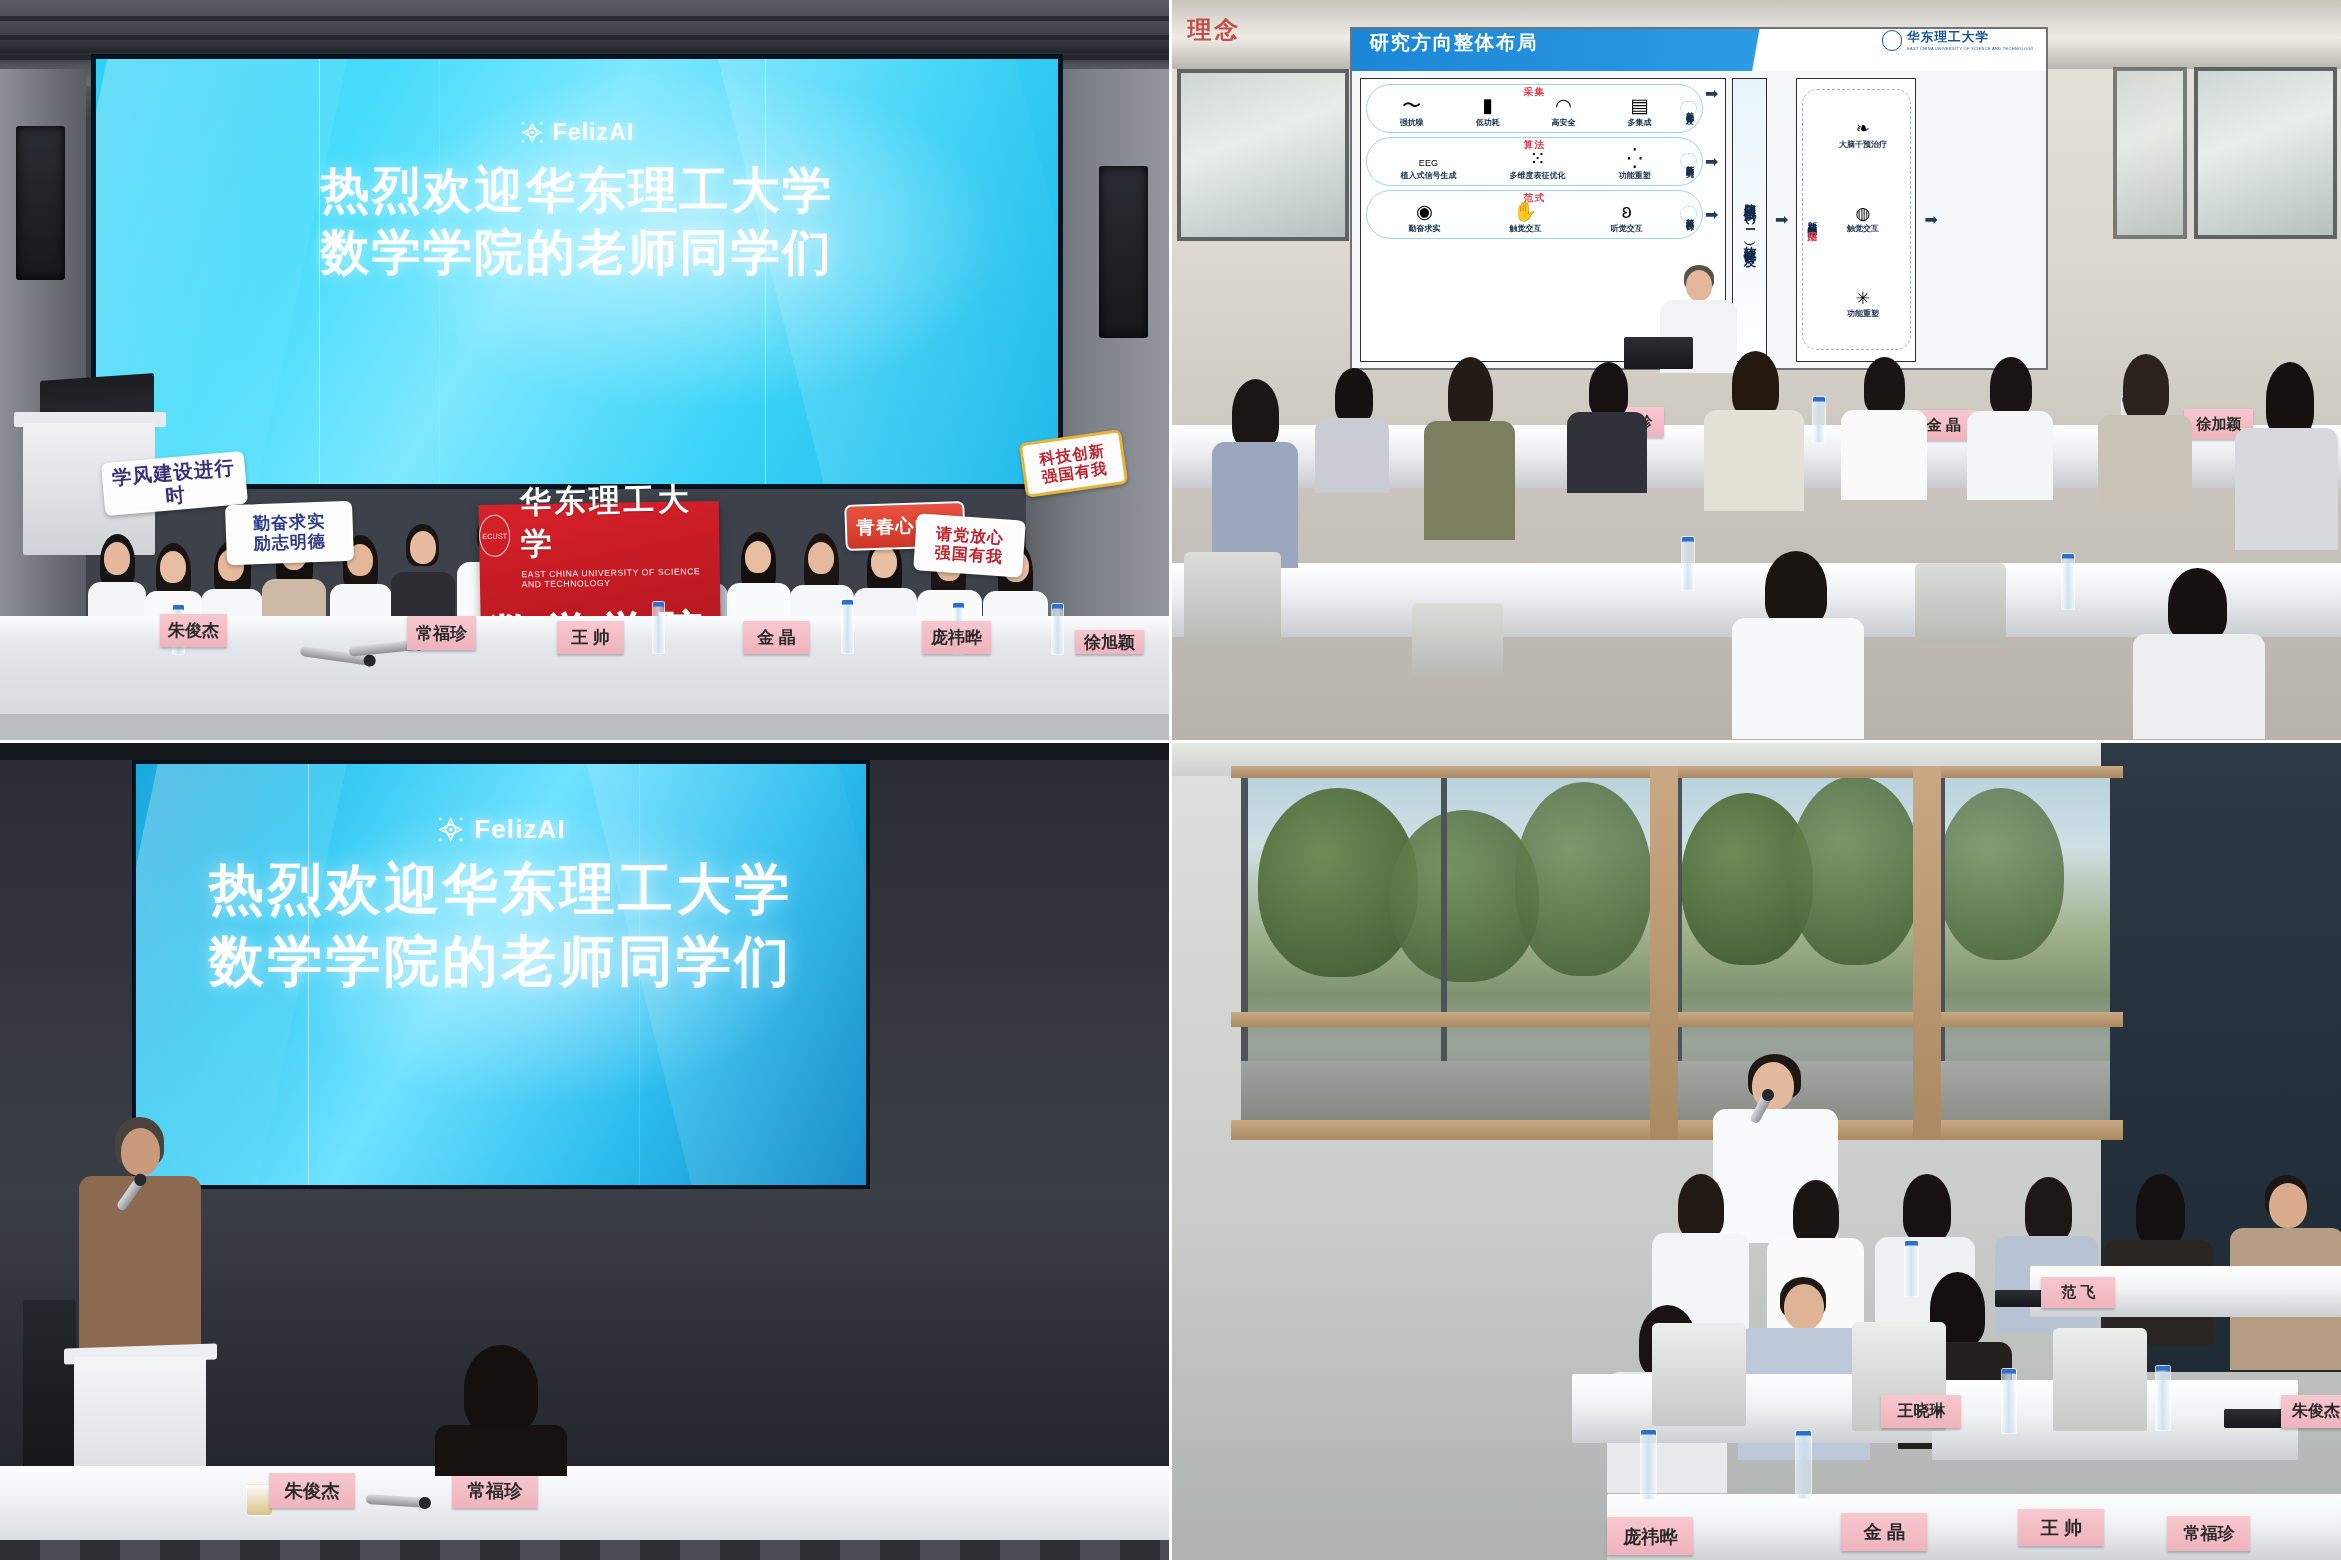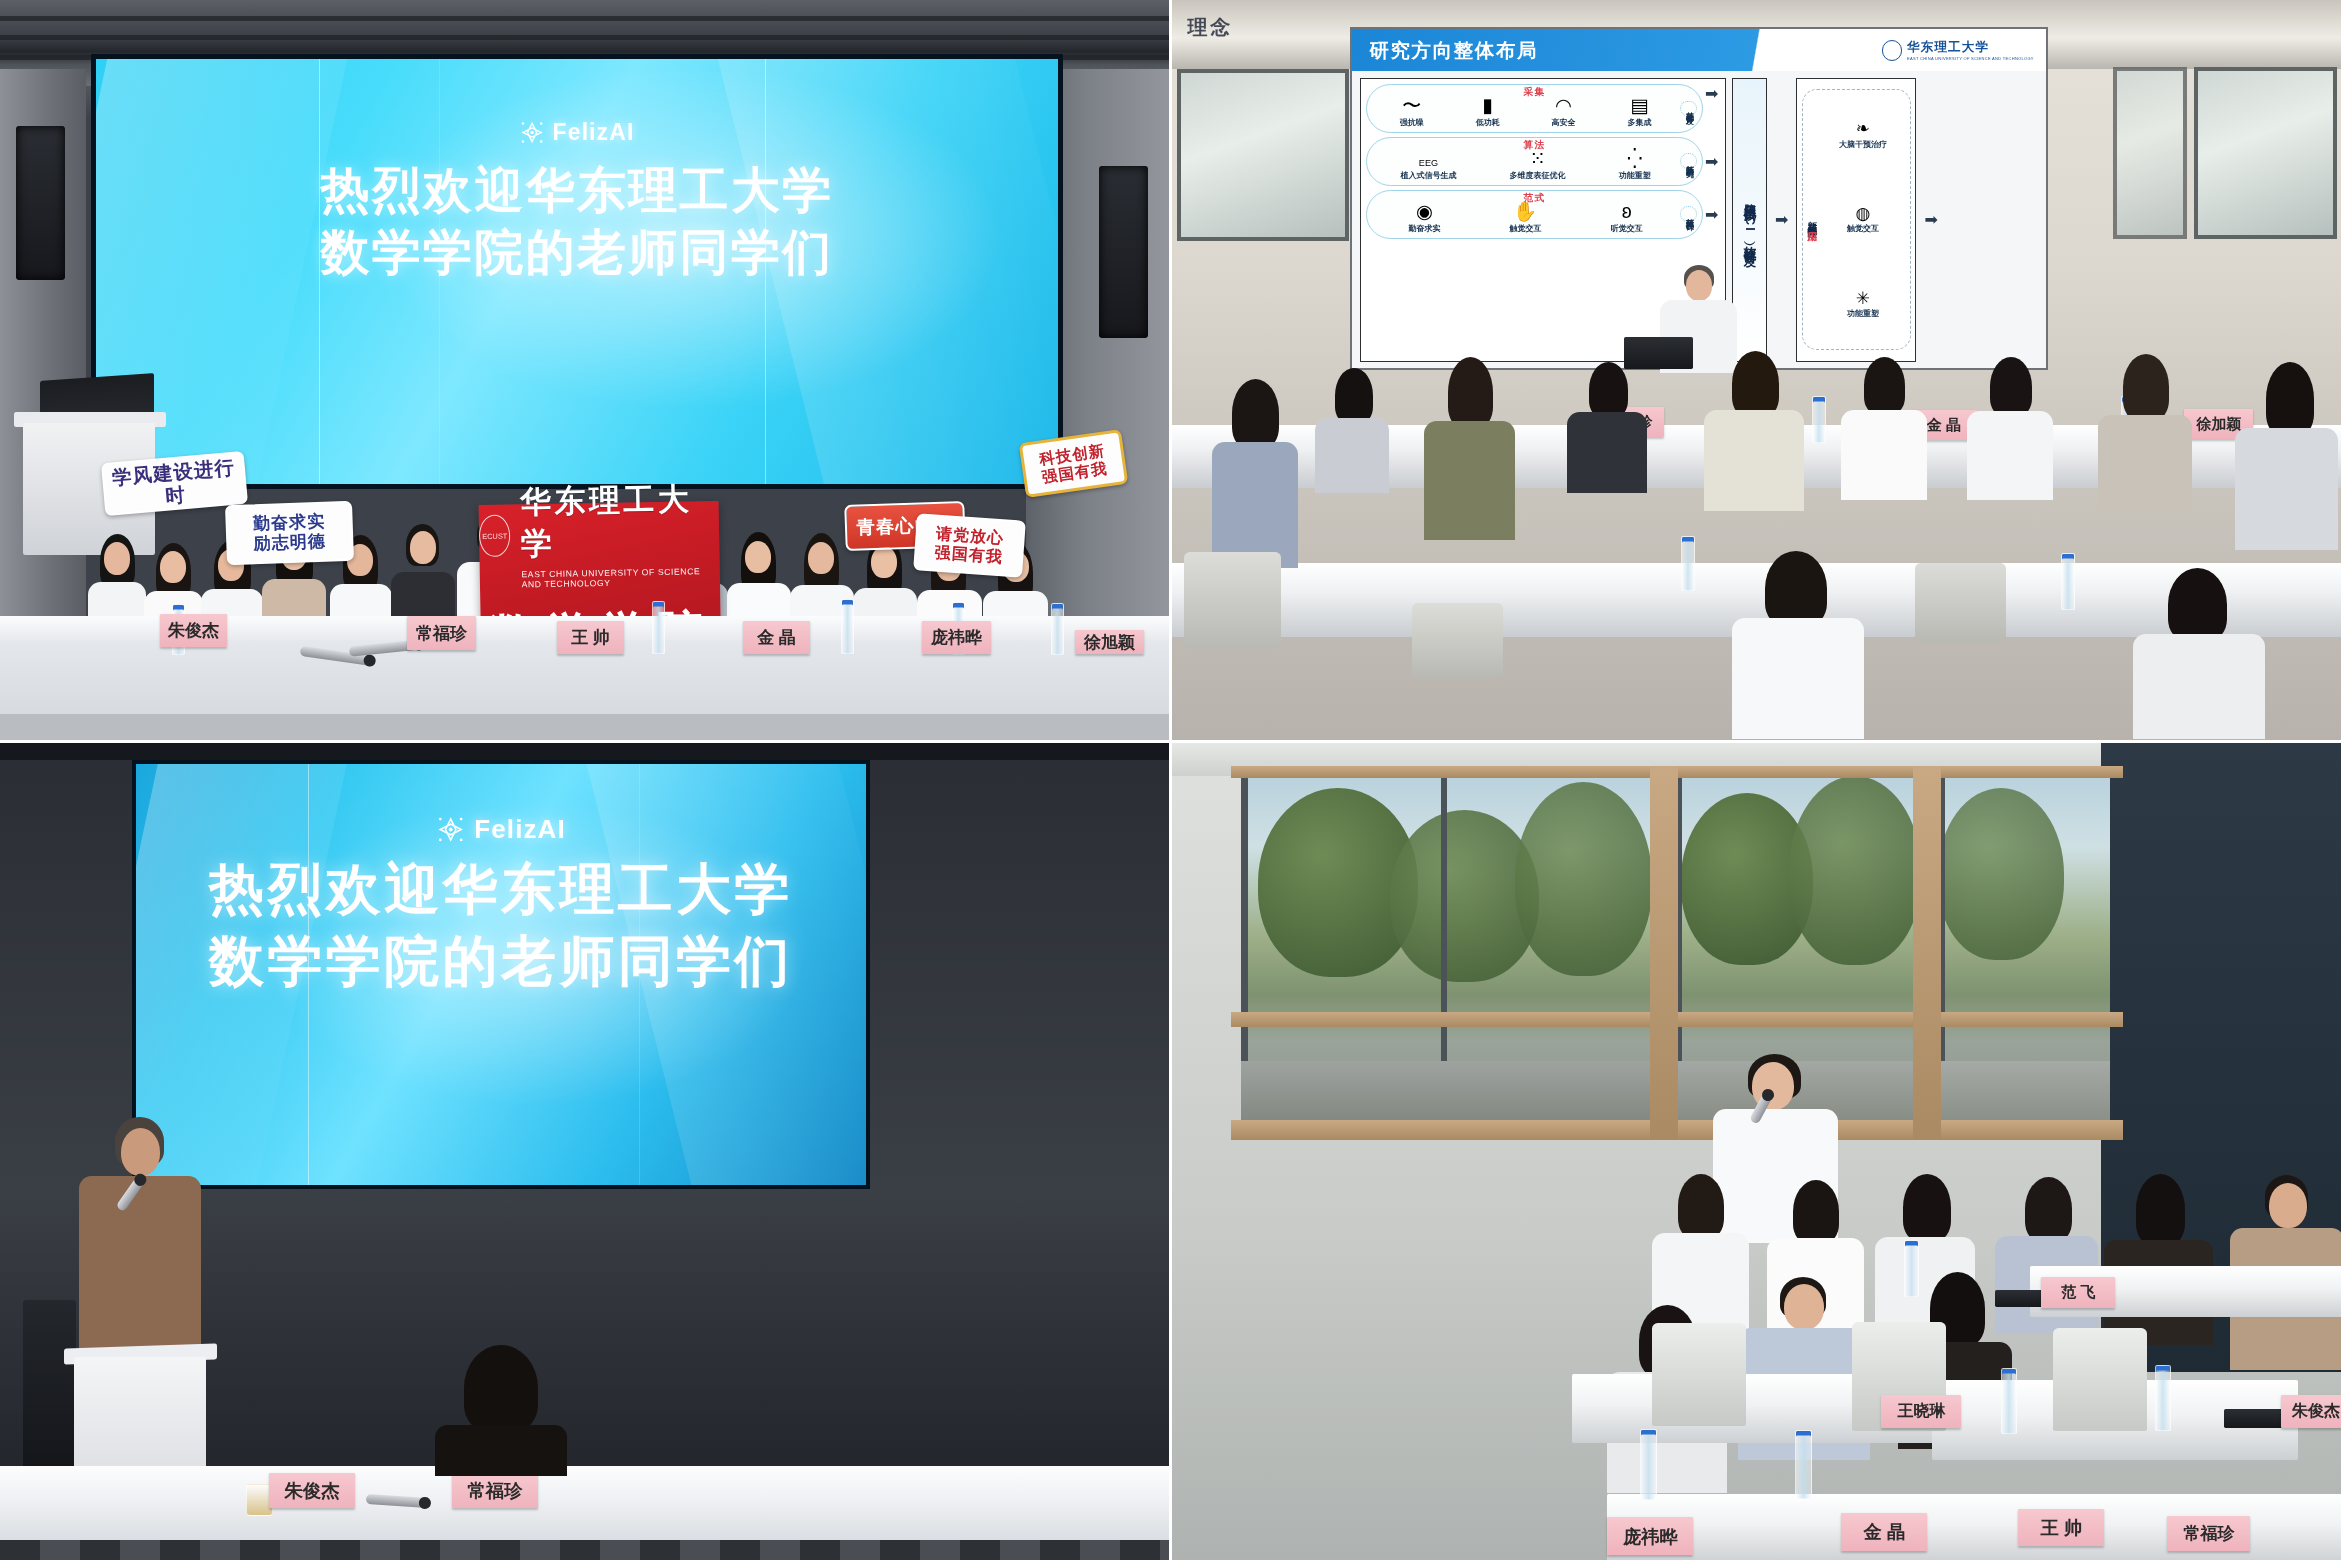--- a/index.html
+++ b/index.html
@@ -98,26 +98,26 @@
   .banner .dept-en{font-size:17px;font-weight:700;letter-spacing:1.1px;margin-top:5.7px;}
 
   
   #panel-presentation{background:#d9d5cd;}
   .p2-bg{position:absolute;inset:0;
     background:linear-gradient(180deg,#e7e3da 0%,#dcd8cf 36%,#cfcbc3 55%,#b7b3ac 100%);}
   .p2-ceil{position:absolute;left:0;top:0;width:100%;height:69px;
     background:linear-gradient(180deg,#c9c5bd,#efece5 55%,#b9b6af);}
   .p2-win{position:absolute;background:linear-gradient(160deg,#cfd7d4,#e8eeea 40%,#b6c0bd);
     border:4px solid #5e6364;box-sizing:border-box;}
-  .p2-left-text{position:absolute;left:15px;top:13.7px;color:#0f172a;font-size:20px;
+  .p2-left-text{position:absolute;left:15px;top:13.7px;color:#b91c1c;font-size:24px;
     font-weight:700;letter-spacing:2.9px;opacity:.75;}
 
   .p2-screen{position:absolute;left:178px;top:27.4px;width:698px;height:343px;
     background:#f4f6f8;border:2.3px solid #6f7377;box-sizing:border-box;overflow:hidden;}
-  .slide-bar{position:relative;height:42px;display:flex;align-items:center;
+  .slide-bar{position:relative;height:42px;display:flex;
     background:linear-gradient(100deg,#1b86d6 0%,#2d9ae4 58%,#ffffff 58.2%,#ffffff 100%);}
   .slide-bar .t{color:#fff;font-size:19.4px;font-weight:700;letter-spacing:1.7px;margin-left:17px;}
   .slide-bar .uni{position:absolute;right:12.6px;display:flex;align-items:center;gap:4.6px;color:#17539b;}
   .slide-bar .uni .ring{width:18.3px;height:18.3px;border-radius:50%;border:1.7px solid #17539b;}
   .slide-bar .uni .nm{font-size:12.6px;font-weight:700;letter-spacing:1.1px;}
   .slide-bar .uni .en{font-size:4px;letter-spacing:0.3px;display:block;}
 
   .slide-body{display:flex;gap:5.7px;padding:6.9px 8px;height:calc(100% - 42px);box-sizing:border-box;}
   .sb-col{border:1.1px solid #2d3033;box-sizing:border-box;padding:4.6px;background:#fff;}
   .sb-main{flex:0 0 366px;display:flex;flex-direction:column;gap:4px;}

